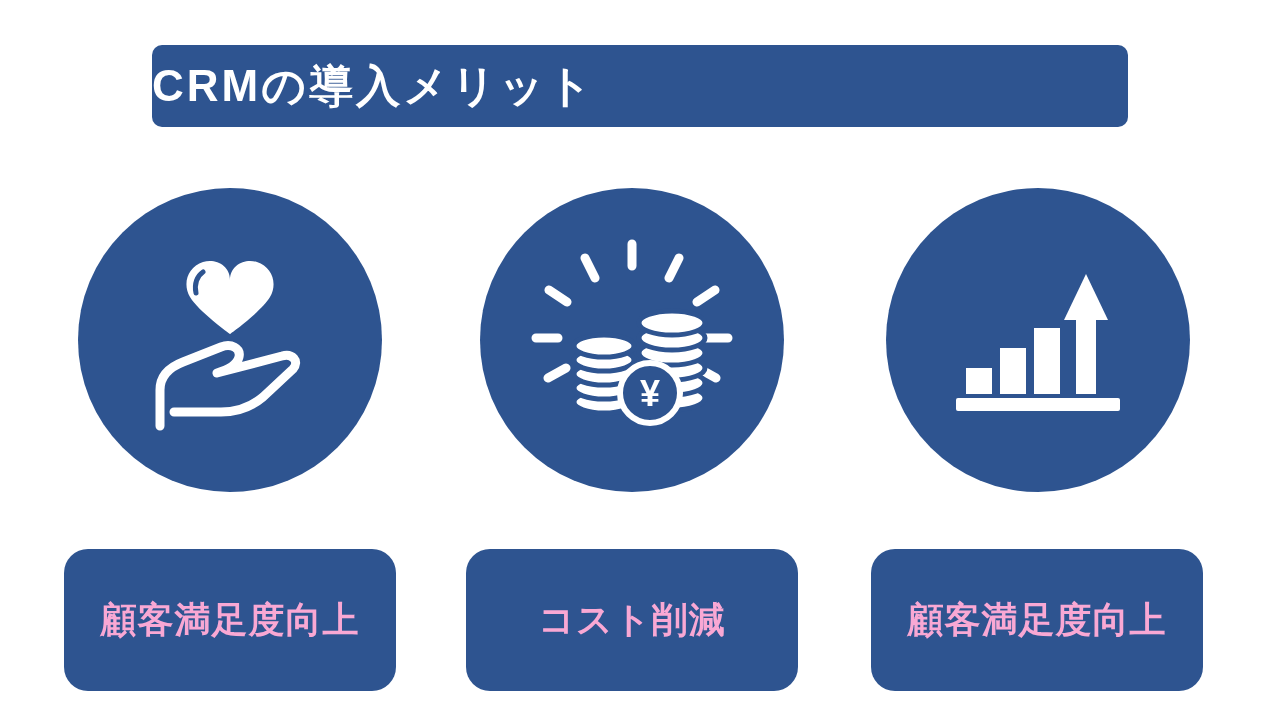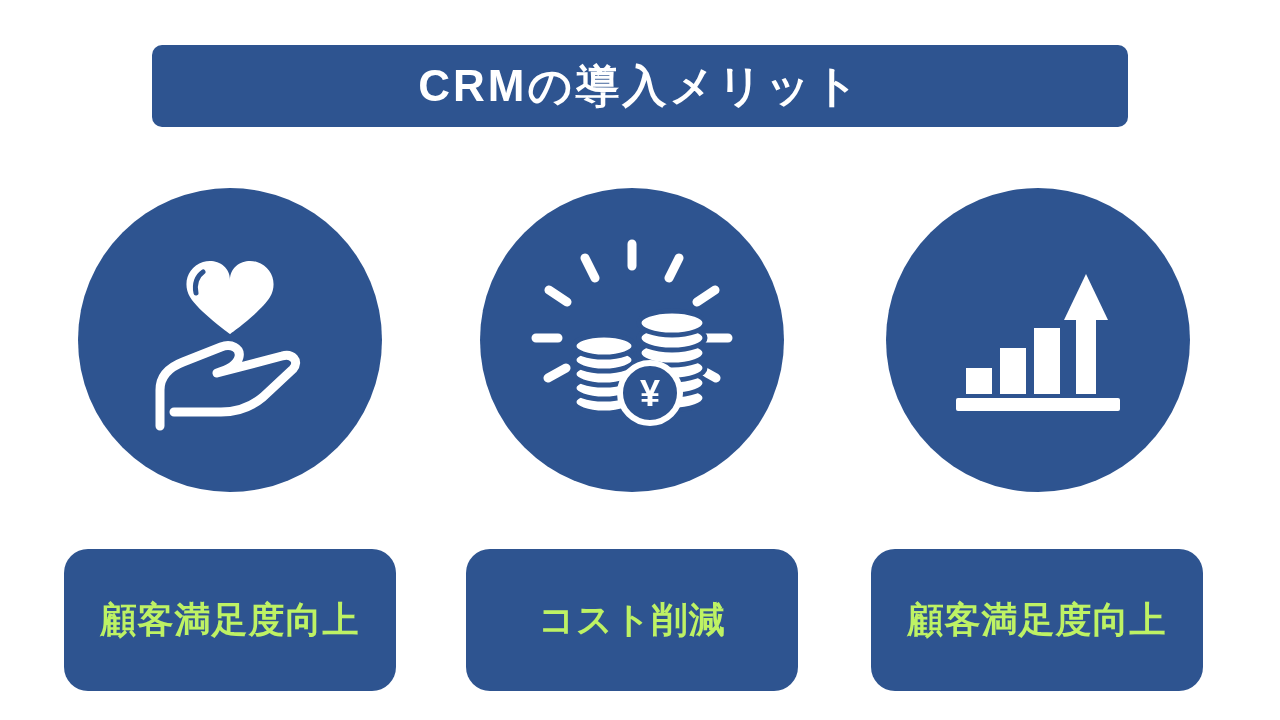--- a/index.html
+++ b/index.html
@@ -14,21 +14,21 @@
     font-family: "Liberation Sans", sans-serif;
     position: relative;
     overflow: hidden;
   }
   .title-bar {
     position: absolute;
     left: 152px; top: 45px;
     width: 976px; height: 82px;
     background: var(--accent);
     border-radius: 10px;
-    display: flex; align-items: center; justify-content: center;
+    display: flex; align-items: center; justify-content: flex-start;
     color: #fff;
     font-size: 44px;
     font-weight: bold;
     letter-spacing: 3px;
   }
   .benefit-circle {
     position: absolute;
     top: 188px;
     width: 304px; height: 304px;
     border-radius: 50%;
@@ -38,21 +38,21 @@
   .circle-1 { left: 78px; }
   .circle-2 { left: 480px; }
   .circle-3 { left: 886px; }
   .benefit-label {
     position: absolute;
     top: 549px;
     width: 332px; height: 142px;
     background: var(--accent);
     border-radius: 24px;
     display: flex; align-items: center; justify-content: center;
-    color: #bef264;
+    color: #f9a8d4;
     font-size: 36px;
     font-weight: bold;
     letter-spacing: 1px;
   }
   .label-1 { left: 64px; }
   .label-2 { left: 466px; justify-content: center; }
   .label-3 { left: 871px; }
   svg { display: block; }
 </style>
 </head>

